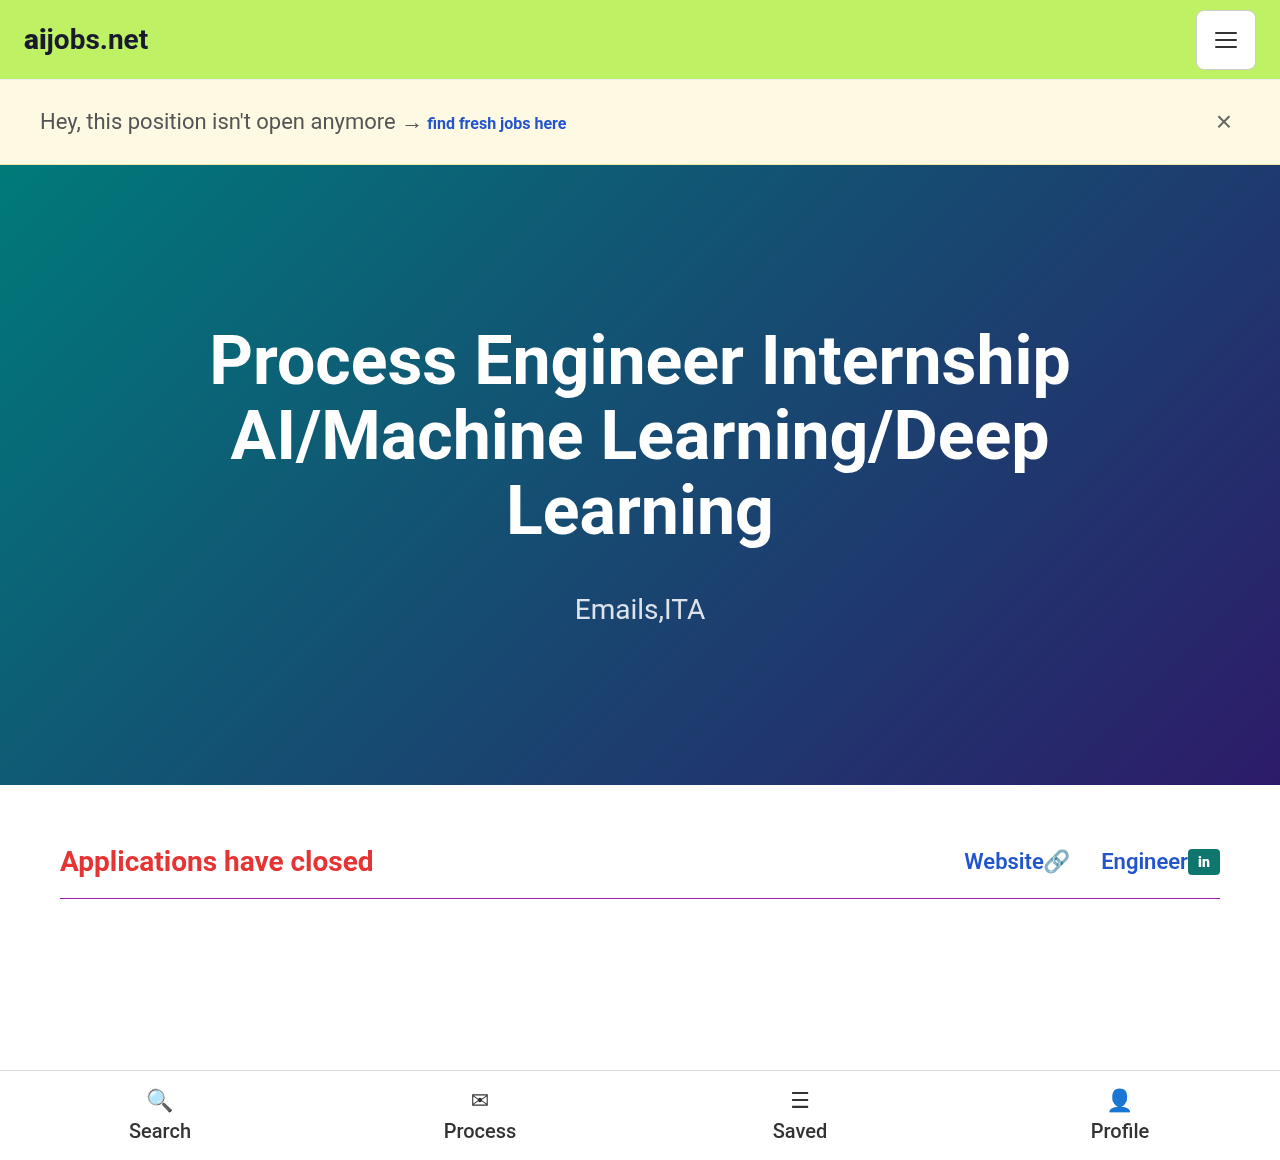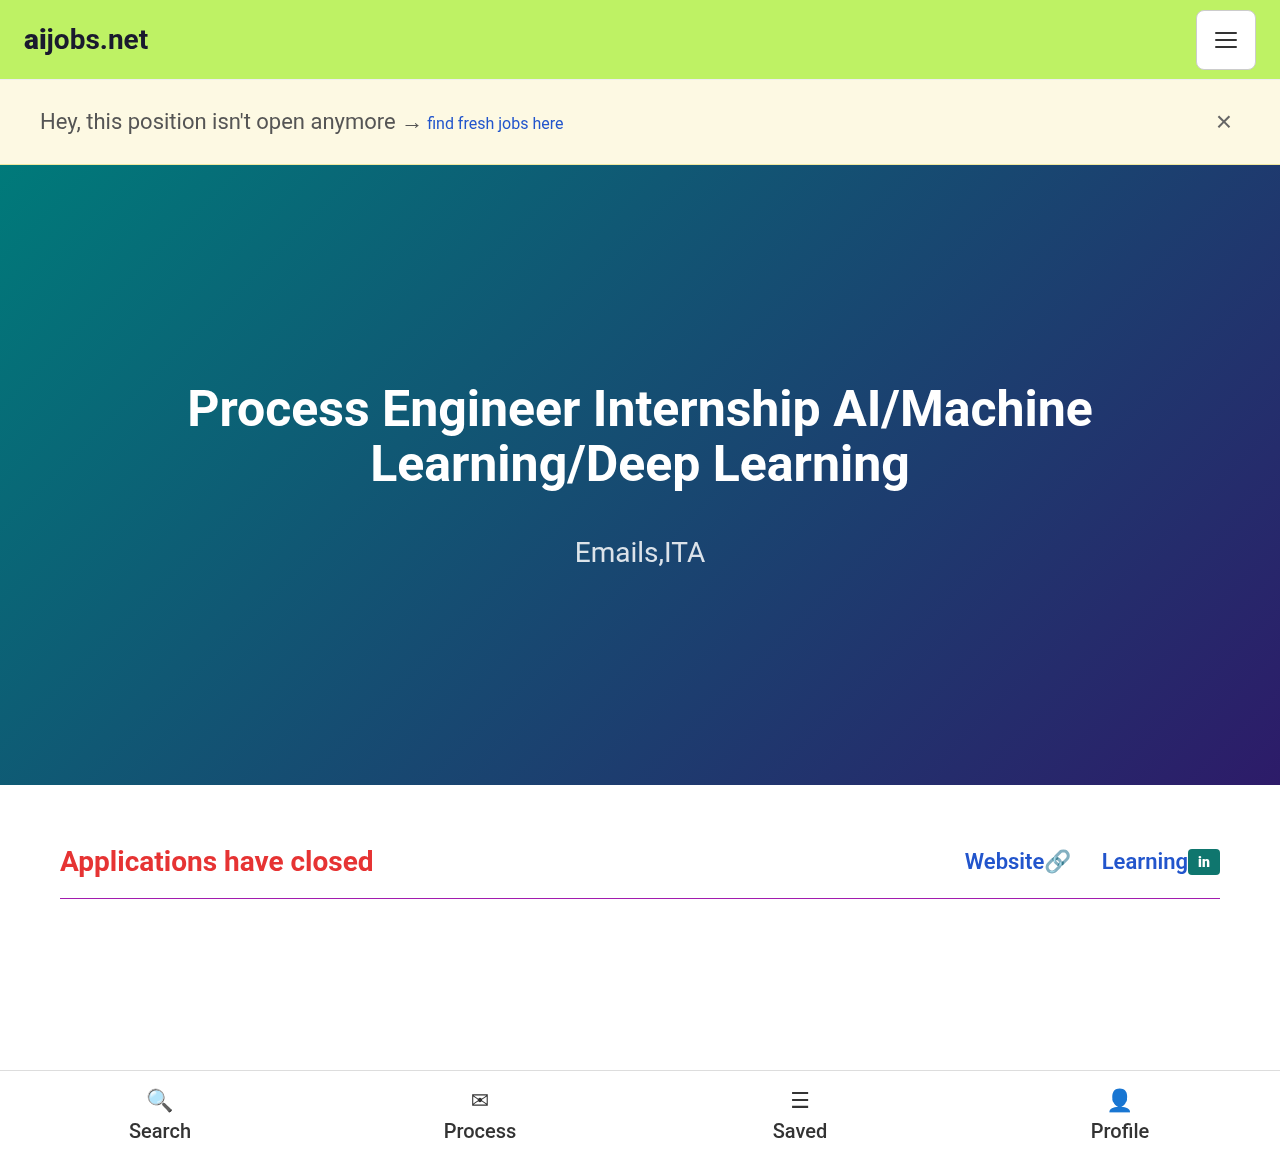--- a/index.html
+++ b/index.html
@@ -75,21 +75,21 @@
       min-height: 80px;
     }
 
     .banner-text {
       font-size: 22px;
       color: #555;
     }
 
     .banner-link {
       color: #2255cc;
-      font-weight: 400;
+      font-weight: 700;
       text-decoration: none;
     }
 
     .banner-close {
       background: none;
       border: none;
       cursor: pointer;
       font-size: 28px;
       color: #666;
       line-height: 1;
@@ -102,21 +102,21 @@
       min-height: 620px;
       display: flex;
       flex-direction: column;
       align-items: center;
       justify-content: center;
       text-align: center;
       padding: 80px 100px;
     }
 
     .hero-title {
-      font-size: 50px;
+      font-size: 68px;
       font-weight: 700;
       color: #fff;
       line-height: 1.1;
       margin-bottom: 44px;
       max-width: 1000px;
     }
 
     .hero-location {
       font-size: 28px;
       color: rgba(255,255,255,0.85);
@@ -240,21 +240,21 @@
 
 <div class="content-section">
   <div class="company-links-row">
     <p class="applications-closed">Applications have closed</p>
     <div class="company-links">
       <a class="company-link" href="#">
         <span>Website</span>
         <span class="link-icon">🔗</span>
       </a>
       <a class="company-link" href="#">
-        <span>Learning</span>
+        <span>Engineer</span>
         <span class="linkedin-icon">in</span>
       </a>
     </div>
   </div>
 </div>
 
 <nav class="bottom-nav">
   <div class="nav-item">
     <span class="nav-icon">🔍</span>
     <span class="nav-item-label">Search</span>

